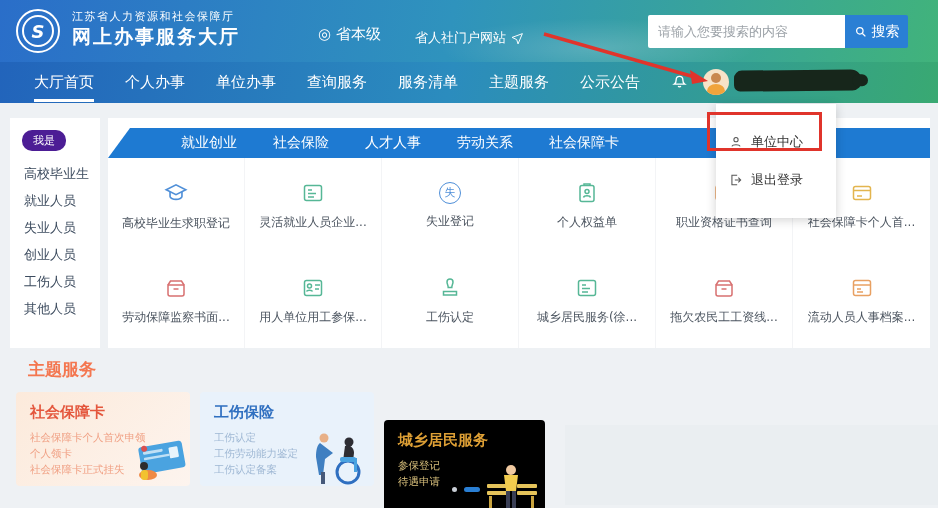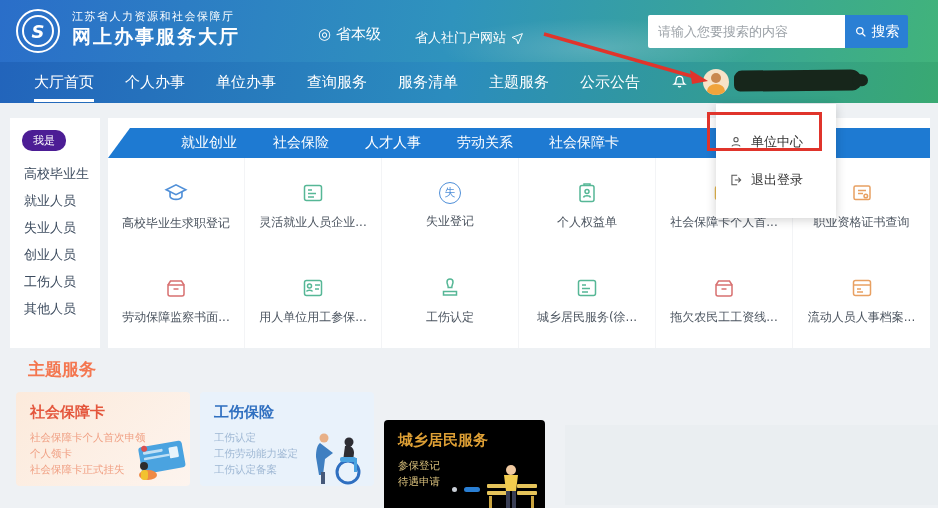--- a/index.html
+++ b/index.html
@@ -231,38 +231,38 @@
           <svg width="24" height="24" viewBox="0 0 24 24" fill="none" stroke="currentColor" stroke-width="1.5">
               <rect x="5" y="4.5" width="14" height="16" rx="2"></rect>
               <path d="M9 4.5V3h6v1.5"></path>
               <circle cx="12" cy="10.5" r="2"></circle>
               <path d="M8.5 16.5c.6-2.2 6.4-2.2 7 0"></path>
             </svg>
         </span>
         <span class="svc-label">个人权益单</span>
       </div>
       <div class="svc">
+        <span class="svc-icon" style="color: rgb(232, 160, 98);">
+          <svg width="24" height="24" viewBox="0 0 24 24" fill="none" stroke="currentColor" stroke-width="1.5">
+              <rect x="4" y="5" width="16" height="13.5" rx="1.5"></rect>
+              <path d="M8 9.5h8M8 12.5h5"></path>
+              <circle cx="15.8" cy="15" r="1.8"></circle>
+            </svg>
+        </span>
+        <span class="svc-label">职业资格证书查询</span>
+      </div>
+      <div class="svc">
         <span class="svc-icon" style="color: rgb(227, 181, 78);">
           <svg width="24" height="24" viewBox="0 0 24 24" fill="none" stroke="currentColor" stroke-width="1.5">
               <rect x="3.5" y="5.5" width="17" height="13" rx="2"></rect>
               <path d="M3.5 9.5h17"></path>
               <path d="M7 15h5"></path>
             </svg>
         </span>
         <span class="svc-label">社会保障卡个人首...</span>
-      </div>
-      <div class="svc">
-        <span class="svc-icon" style="color: rgb(232, 160, 98);">
-          <svg width="24" height="24" viewBox="0 0 24 24" fill="none" stroke="currentColor" stroke-width="1.5">
-              <rect x="4" y="5" width="16" height="13.5" rx="1.5"></rect>
-              <path d="M8 9.5h8M8 12.5h5"></path>
-              <circle cx="15.8" cy="15" r="1.8"></circle>
-            </svg>
-        </span>
-        <span class="svc-label">职业资格证书查询</span>
       </div>
 
       <div class="svc">
         <span class="svc-icon" style="color: rgb(216, 112, 112);">
           <svg width="24" height="24" viewBox="0 0 24 24" fill="none" stroke="currentColor" stroke-width="1.5">
               <path d="M4 9h16v9a2 2 0 0 1-2 2H6a2 2 0 0 1-2-2z"></path>
               <path d="M4 9l2.5-4h11L20 9"></path>
               <path d="M9.5 13h5"></path>
             </svg>
         </span>

